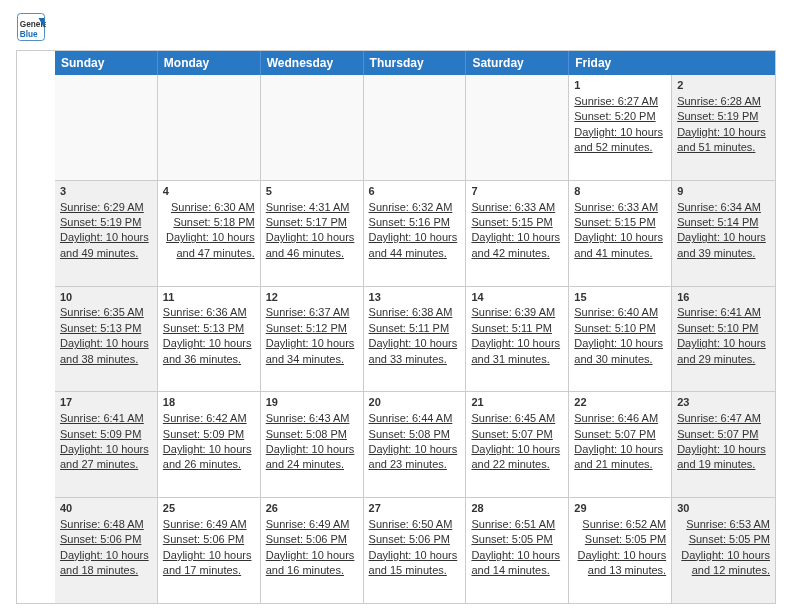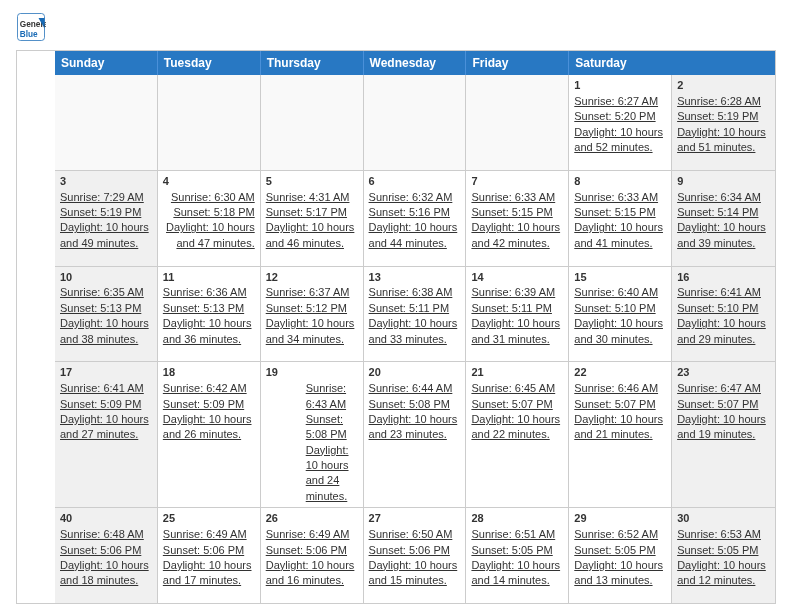--- a/index.html
+++ b/index.html
@@ -117,25 +117,25 @@
     </div>
     <div class="title-block">
       <div class="month-title"></div>
       <div class="location"></div>
     </div>
   </div>
 
   <div class="calendar">
     <div class="cal-header" id="cal-header-row">
         <div class="cal-header-cell">Sunday</div>
-        <div class="cal-header-cell">Tuesday</div>
+        <div class="cal-header-cell">Monday</div>
+        <div class="cal-header-cell">Wednesday</div>
         <div class="cal-header-cell">Thursday</div>
-        <div class="cal-header-cell">Wednesday</div>
+        <div class="cal-header-cell">Saturday</div>
         <div class="cal-header-cell">Friday</div>
-        <div class="cal-header-cell">Saturday</div>
       </div>
     <div class="cal-body" id="cal-body">
         <div class="cal-row">
           <div class="cal-cell empty"></div>
           <div class="cal-cell empty"></div>
           <div class="cal-cell empty"></div>
           <div class="cal-cell empty"></div>
           <div class="cal-cell empty"></div>
           <div class="cal-cell">
             <span class="day-num">1</span>
@@ -148,21 +148,21 @@
             <span class="day-num">2</span>
             <div class="cell-info" style="white-space: pre-line;">Sunrise: 6:28 AM
 Sunset: 5:19 PM
 Daylight: 10 hours
 and 51 minutes.</div>
           </div>
         </div>
         <div class="cal-row">
           <div class="cal-cell shaded">
             <span class="day-num">3</span>
-            <div class="cell-info" style="white-space: pre-line;">Sunrise: 7:29 AM
+            <div class="cell-info" style="white-space: pre-line;">Sunrise: 6:29 AM
 Sunset: 5:19 PM
 Daylight: 10 hours
 and 49 minutes.</div>
           </div>
           <div class="cal-cell">
             <span class="day-num">4</span>
             <div class="cell-info" style="white-space: pre-line; text-align: right;">Sunrise: 6:30 AM
 Sunset: 5:18 PM
 Daylight: 10 hours
 and 47 minutes.</div>
@@ -264,21 +264,21 @@
           </div>
           <div class="cal-cell">
             <span class="day-num">18</span>
             <div class="cell-info" style="white-space: pre-line;">Sunrise: 6:42 AM
 Sunset: 5:09 PM
 Daylight: 10 hours
 and 26 minutes.</div>
           </div>
           <div class="cal-cell">
             <span class="day-num">19</span>
-            <div class="cell-info" style="white-space: pre-line; margin-left: 40px;">Sunrise: 6:43 AM
+            <div class="cell-info" style="white-space: pre-line;">Sunrise: 6:43 AM
 Sunset: 5:08 PM
 Daylight: 10 hours
 and 24 minutes.</div>
           </div>
           <div class="cal-cell">
             <span class="day-num">20</span>
             <div class="cell-info" style="white-space: pre-line;">Sunrise: 6:44 AM
 Sunset: 5:08 PM
 Daylight: 10 hours
 and 23 minutes.</div>
@@ -336,28 +336,28 @@
           </div>
           <div class="cal-cell">
             <span class="day-num">28</span>
             <div class="cell-info" style="white-space: pre-line;">Sunrise: 6:51 AM
 Sunset: 5:05 PM
 Daylight: 10 hours
 and 14 minutes.</div>
           </div>
           <div class="cal-cell">
             <span class="day-num">29</span>
-            <div class="cell-info" style="white-space: pre-line;">Sunrise: 6:52 AM
+            <div class="cell-info" style="white-space: pre-line; text-align: right;">Sunrise: 6:52 AM
 Sunset: 5:05 PM
 Daylight: 10 hours
 and 13 minutes.</div>
           </div>
           <div class="cal-cell shaded">
             <span class="day-num">30</span>
-            <div class="cell-info" style="white-space: pre-line;">Sunrise: 6:53 AM
+            <div class="cell-info" style="white-space: pre-line; text-align: right;">Sunrise: 6:53 AM
 Sunset: 5:05 PM
 Daylight: 10 hours
 and 12 minutes.</div>
           </div>
         </div>
       </div>
   </div>
 </div>
 
 </body></html>

